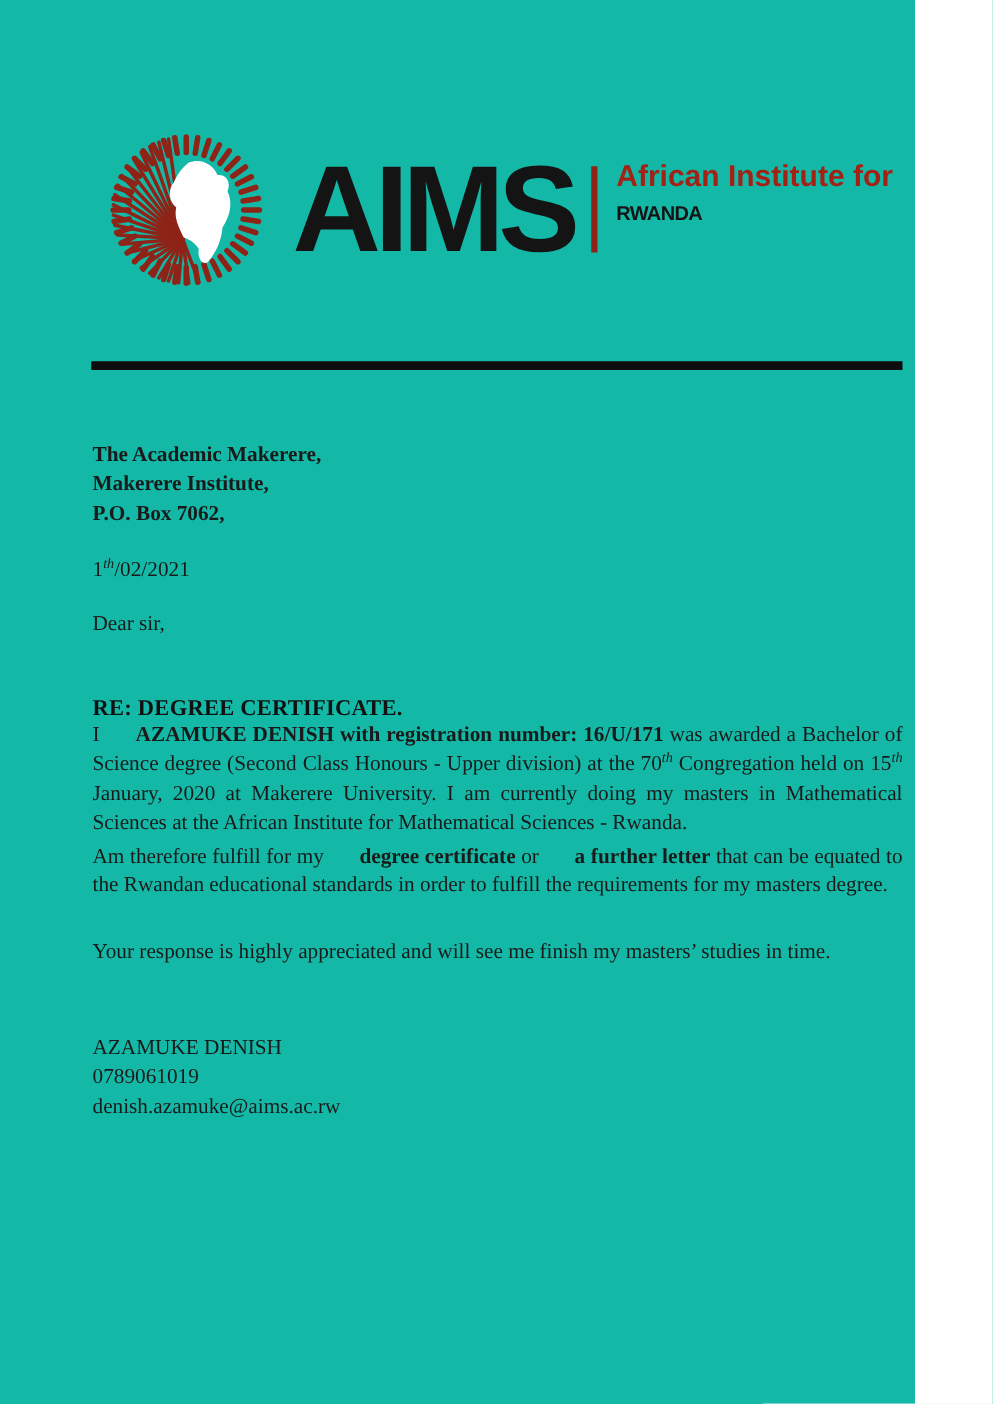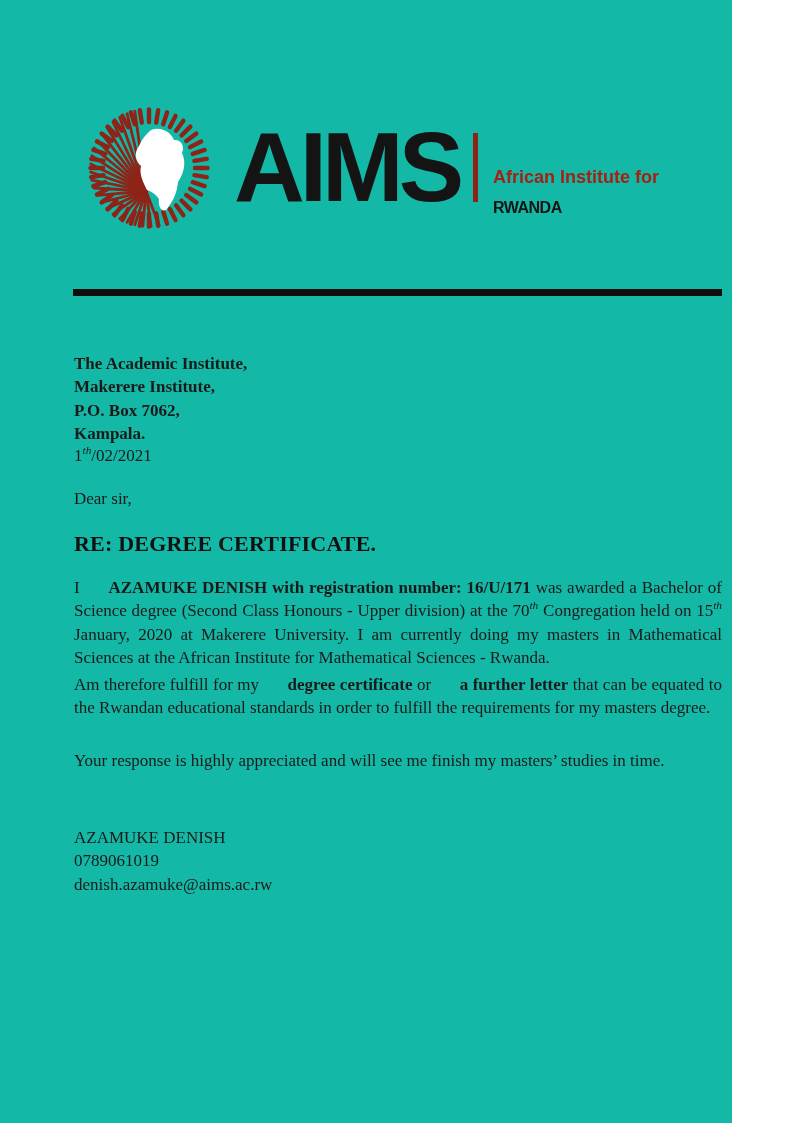--- a/index.html
+++ b/index.html
@@ -9,29 +9,29 @@
   }
   
   .sunburst{position:absolute;left:86px;top:106px;width:126px;height:124px;}
   .aims-wordmark{
     position:absolute;left:234px;top:118px;
     font-family:"Liberation Sans",sans-serif;font-weight:700;
     font-size:98px;line-height:1;letter-spacing:-5px;color:#141414;
   }
   .logo-divider{position:absolute;left:473px;top:133px;width:5px;height:69px;background:#8E2318;}
   .org-block{position:absolute;left:493px;top:130px;font-family:"Liberation Sans",sans-serif;}
-  .org-line{font-weight:700;font-size:18px;line-height:23.5px;color:#A22315;margin-top:36px;}
+  .org-line{font-weight:700;font-size:24px;line-height:23.5px;color:#A22315;}
   .org-country{font-weight:700;font-size:16px;line-height:27px;color:#141414;margin-top:4px;letter-spacing:-0.5px;}
   .thick-rule{position:absolute;left:73px;top:289px;width:649px;height:7px;background:#0d0d0d;}
   
   .block{position:absolute;left:74px;width:648px;font-size:17px;line-height:23.3px;}
   .recipient{top:352px;font-weight:700;}
   .date{top:444px;}
   .salutation{top:487px;}
-  .subject{top:532px;font-size:22px;font-weight:700;margin:0;letter-spacing:0.2px;color:#111;}
+  .subject{top:555px;font-size:18px;font-weight:700;margin:0;letter-spacing:0.2px;color:#111;}
   .para{margin:0;text-align:justify;}
   .p1{top:576px;}
   .p2{top:673px;}
   .p3{top:749px;}
   .signature{top:826px;}
   .b{font-weight:700;margin-left:24px;}
   .sup{font-size:67%;vertical-align:super;font-style:italic;line-height:0;}
 </style>
 </head>
 <body>
@@ -110,24 +110,23 @@
     <div class="org-block">
       <div class="org-line">African Institute for</div>
       <div class="org-country">RWANDA</div>
     </div>
   </header>
 
   <div class="thick-rule"></div>
 
   <main>
     <div class="block recipient">
-        <div>The Academic Institute,</div>
+        <div>The Academic Makerere,</div>
         <div>Makerere Institute,</div>
         <div>P.O. Box 7062,</div>
-        <div>Kampala.</div>
       </div>
 
     <div class="block date"><span>1</span><span class="sup">th</span><span>/02/2021</span></div>
 
     <div class="block salutation">Dear sir,</div>
 
     <h1 class="block subject">RE: DEGREE CERTIFICATE.</h1>
 
     <p class="block para p1"><span>I </span><span class="b">AZAMUKE DENISH with registration number: 16/U/171</span><span> was awarded a Bachelor of Science degree (Second Class Honours - Upper division) at the 70</span><span class="sup">th</span><span> Congregation held on 15</span><span class="sup">th</span><span> January, 2020 at Makerere University. I am currently doing my masters in Mathematical Sciences at the African Institute for Mathematical Sciences - Rwanda.</span></p>
 

